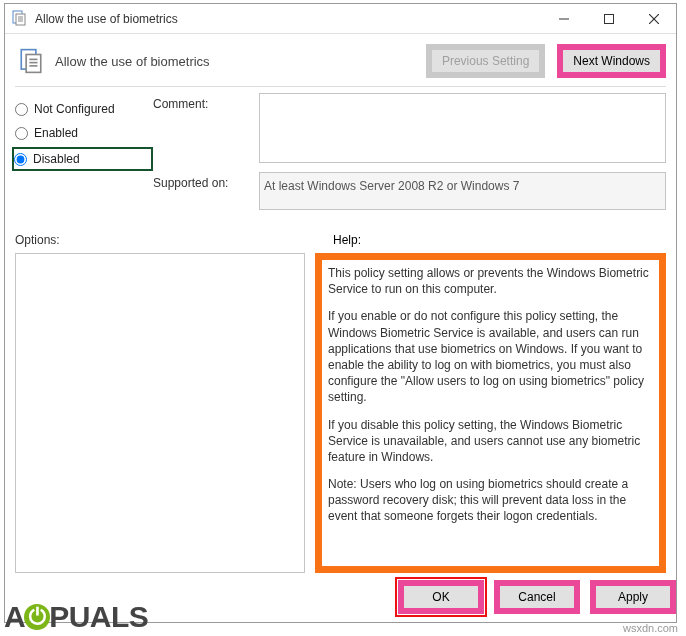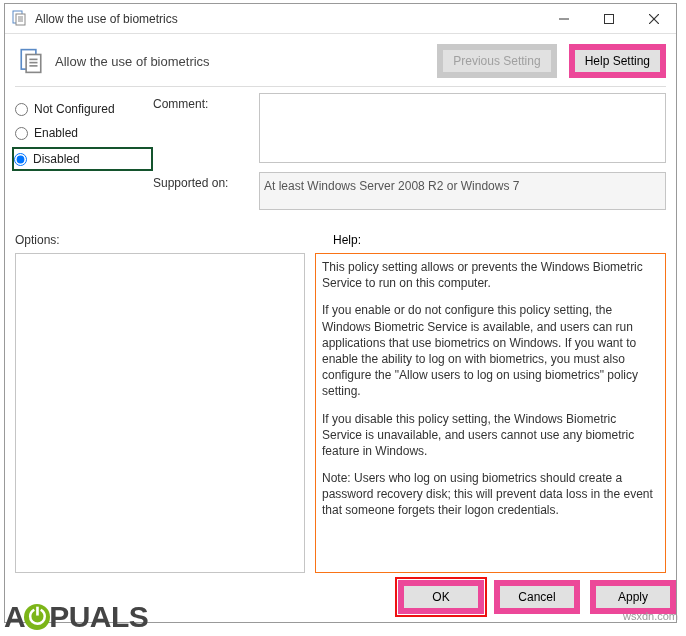--- a/index.html
+++ b/index.html
@@ -101,40 +101,40 @@
 .options-panel {
   width: 290px;
   height: 320px;
   border:1px solid #c5c5c5;
   background:#fff;
   overflow-y:scroll;
 }
 .help-panel {
   flex:1;
   height: 320px;
-  border:1px solid #f97316;
+  border:7px solid #f97316;
   background:#fff;
   overflow-y:scroll;
   padding: 5px 6px;
   font-size:12px;
   color:#333;
   line-height:1.35;
 }
 .help-panel p { margin-bottom: 11px; }
 .footer {
   position:absolute;
   bottom: 8px;
   right: 0;
   display:flex;
   gap:10px;
 }
 .btn.ok-hl { outline:2px solid #e11; outline-offset:1px; }
 .watermark {
   position:absolute;
-  bottom:14px;
+  bottom:2px;
   right:8px;
   font-size:11px;
   color:#999;
 }
 .logo {
   position:absolute;
   left: 4px;
   bottom: 2px;
   font-family: Arial, sans-serif;
   font-size: 30px;
@@ -197,21 +197,21 @@
           <rect x="2" y="1" width="9" height="12" fill="#fff" stroke="#5a8ac6" stroke-width="1"></rect>
           <rect x="5" y="4" width="9" height="11" fill="#fff" stroke="#888" stroke-width="1"></rect>
           <line x1="7" y1="7" x2="12" y2="7" stroke="#888"></line>
           <line x1="7" y1="9" x2="12" y2="9" stroke="#888"></line>
           <line x1="7" y1="11" x2="12" y2="11" stroke="#888"></line>
         </svg>
     </span>
     <span class="title">Allow the use of biometrics</span>
     <div class="navbuttons">
       <button class="btn disabled">Previous Setting</button>
-      <button class="btn">Help Setting</button>
+      <button class="btn">Next Windows</button>
     </div>
   </div>
 
   <div class="divider"></div>
 
   <div class="upper">
     <div class="radios">
       <label class="radio-row">
         <input type="radio" name="state" style="">
         <span>Not Configured</span>

